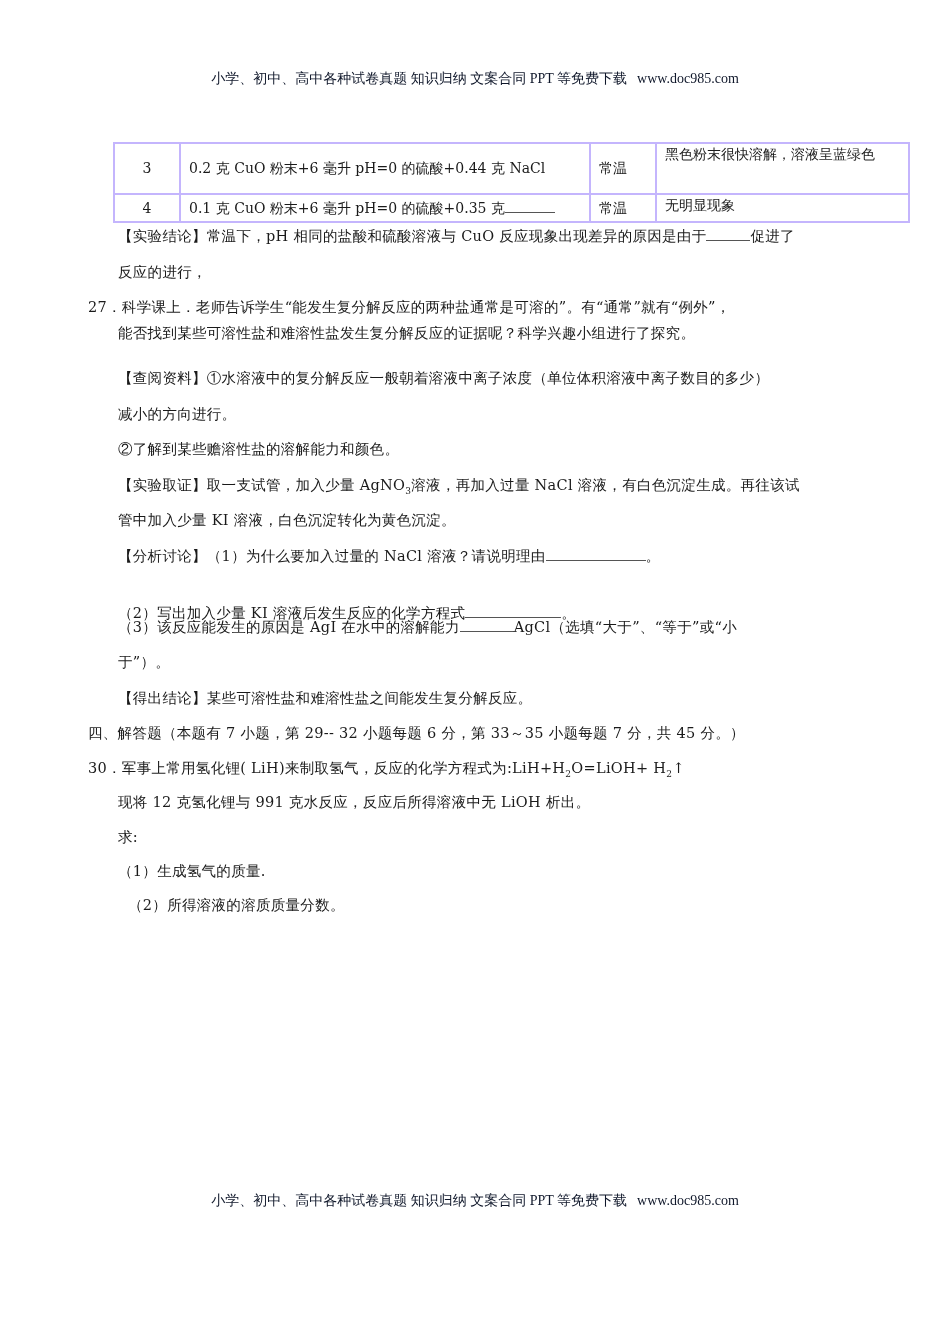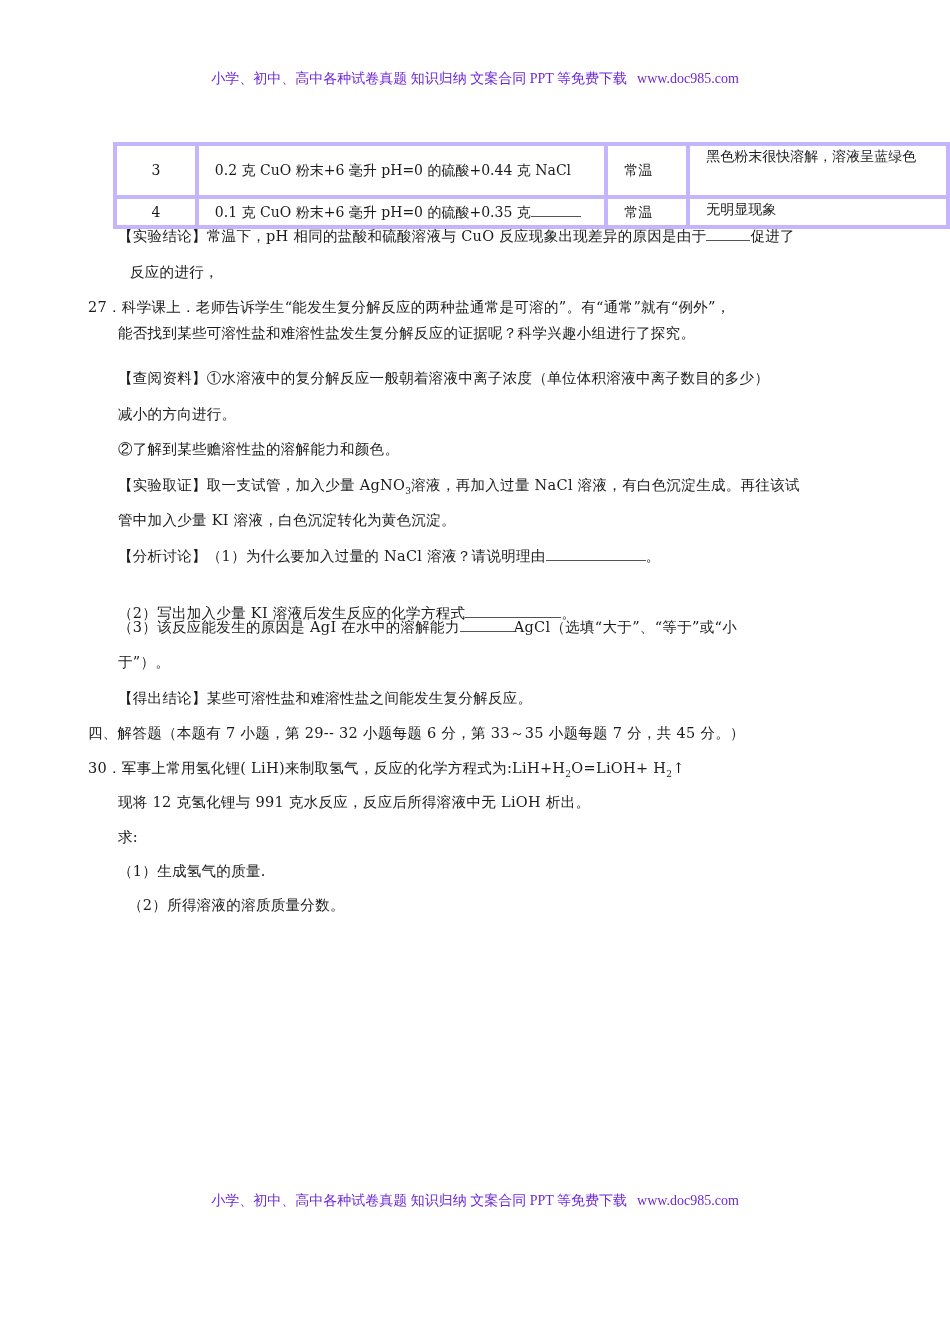--- a/index.html
+++ b/index.html
@@ -1,23 +1,23 @@
 <!DOCTYPE html>
 <html><head>
 <meta charset="utf-8">
 <style>
   html, body { margin:0; padding:0; background:#ffffff; }
   body { width:950px; height:1344px; position:relative; overflow:hidden;
          font-family:"DejaVu Serif","Liberation Serif",serif; color:#1a1a1a; }
   .hdr { position:absolute; left:0; width:950px; text-align:center; font-size:14px;
-         font-family:"Liberation Serif","DejaVu Serif",serif; color:#6d28d9; }
+         font-family:"Liberation Serif","DejaVu Serif",serif; color:#0f172a; }
   .hdr .url { margin-left:10px; }
   table.exp { position:absolute; left:113px; top:142px; border-collapse:collapse;
               font-size:14px; }
-  table.exp td { border:4px solid #c4b5fd; padding:2px 16px; vertical-align:middle; line-height:17px; }
+  table.exp td { border:2px solid #c4b5fd; padding:2px 8px; vertical-align:middle; line-height:17px; }
   td.c-no { width:48px; text-align:center; }
   td.c-desc { width:392px; }
   td.c-temp { width:48px; }
   td.c-res { width:235px; vertical-align:top !important; }
   tr.r3 td { height:45px; }
   tr.r4 td { height:22px; }
   .line { position:absolute; font-size:14.5px; white-space:nowrap; letter-spacing:0.3px; }
   .blank { display:inline-block; border-bottom:1px solid #555; height:12px; vertical-align:baseline; }
   sub { font-size:9px; }
 </style>
@@ -39,21 +39,21 @@
   <tr class="r4">
     <td class="c-no">4</td>
     <td class="c-desc"><span>0.1 克 CuO 粉末+6 毫升 pH=0 的硫酸+0.35 克</span><span class="blank" style="width:50px;"></span></td>
     <td class="c-temp">常温</td>
     <td class="c-res">无明显现象</td>
   </tr>
 </tbody>
   </table>
 
 <div class="line" style="left:118px; top:227px;"><span>【实验结论】常温下，pH 相同的盐酸和硫酸溶液与 CuO 反应现象出现差异的原因是由于</span><span class="blank" style="width:44px;"></span><span>促进了</span></div>
-<div class="line" style="left:130px; top:263px;">反应的进行，</div>
+<div class="line" style="left:118px; top:263px;">反应的进行，</div>
 
 <div class="line" style="left:88px; top:298px;">27．科学课上．老师告诉学生“能发生复分解反应的两种盐通常是可溶的”。有“通常”就有“例外”，</div>
 <div class="line" style="left:118px; top:324px;">能否找到某些可溶性盐和难溶性盐发生复分解反应的证据呢？科学兴趣小组进行了探究。</div>
 <div class="line" style="left:118px; top:369px;">【查阅资料】①水溶液中的复分解反应一般朝着溶液中离子浓度（单位体积溶液中离子数目的多少）</div>
 <div class="line" style="left:118px; top:405px;">减小的方向进行。</div>
 <div class="line" style="left:118px; top:440px;">②了解到某些赡溶性盐的溶解能力和颜色。</div>
 <div class="line" style="left:118px; top:476px;"><span>【实验取证】取一支试管，加入少量 AgNO</span><sub>3</sub><span>溶液，再加入过量 NaCl 溶液，有白色沉淀生成。再往该试</span></div>
 <div class="line" style="left:118px; top:511px;">管中加入少量 KI 溶液，白色沉淀转化为黄色沉淀。</div>
 <div class="line" style="left:118px; top:547px;"><span>【分析讨论】（1）为什么要加入过量的 NaCl 溶液？请说明理由</span><span class="blank" style="width:100px;"></span><span>。</span></div>
 <div class="line" style="left:118px; top:582px;margin-top:22px;"><span>（2）写出加入少量 KI 溶液后发生反应的化学方程式</span><span class="blank" style="width:96px;"></span><span>。</span></div>

